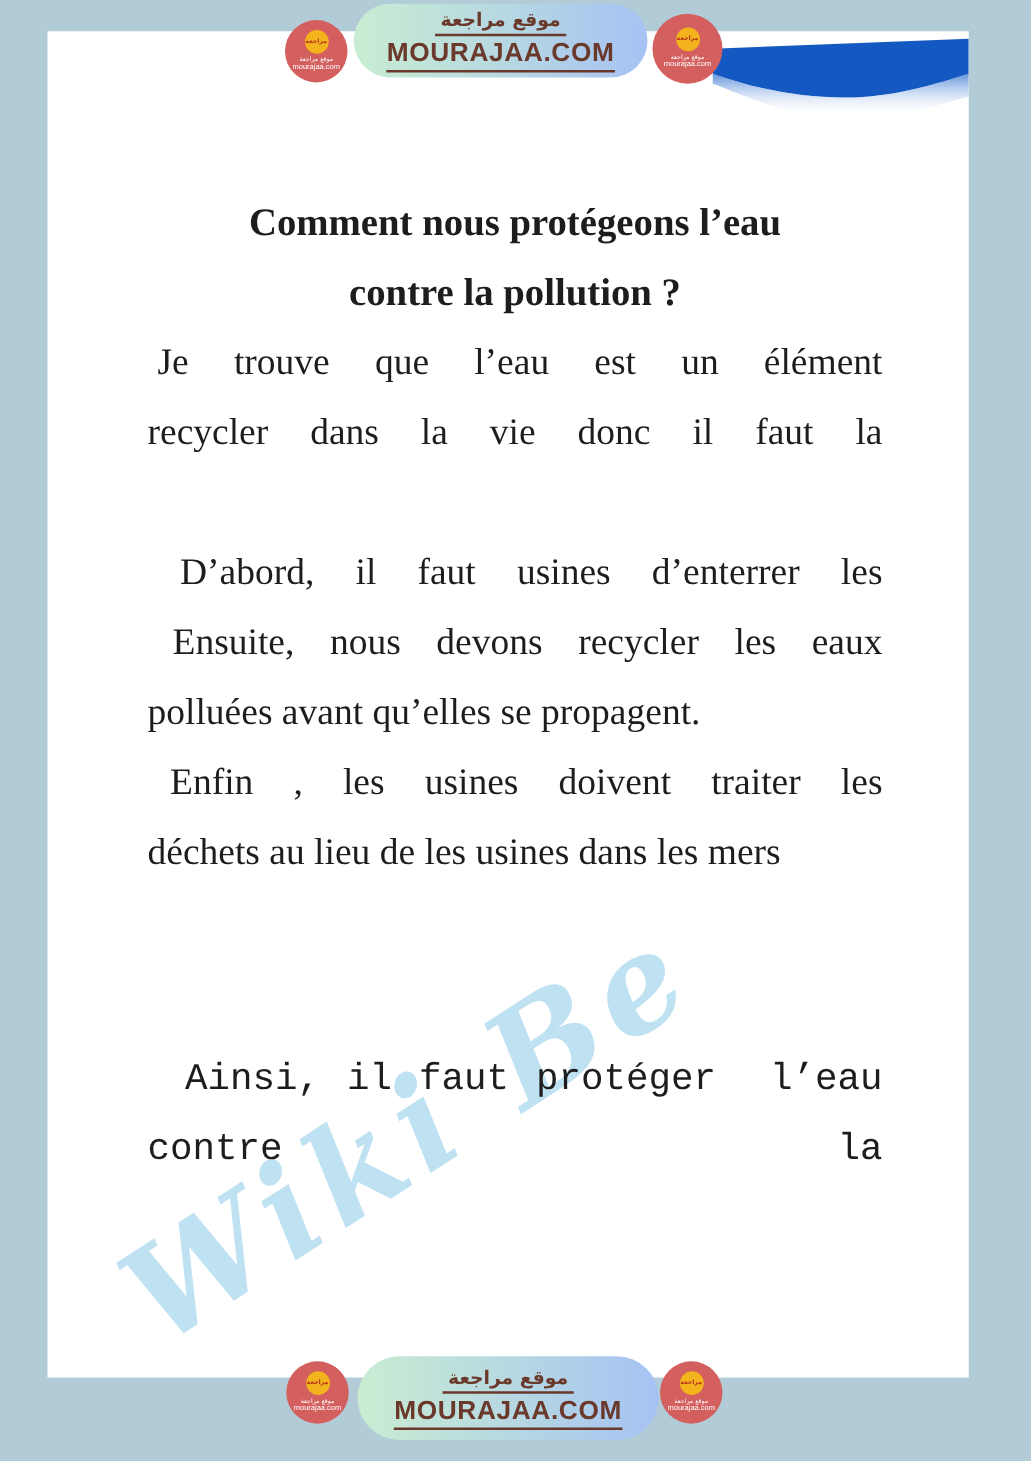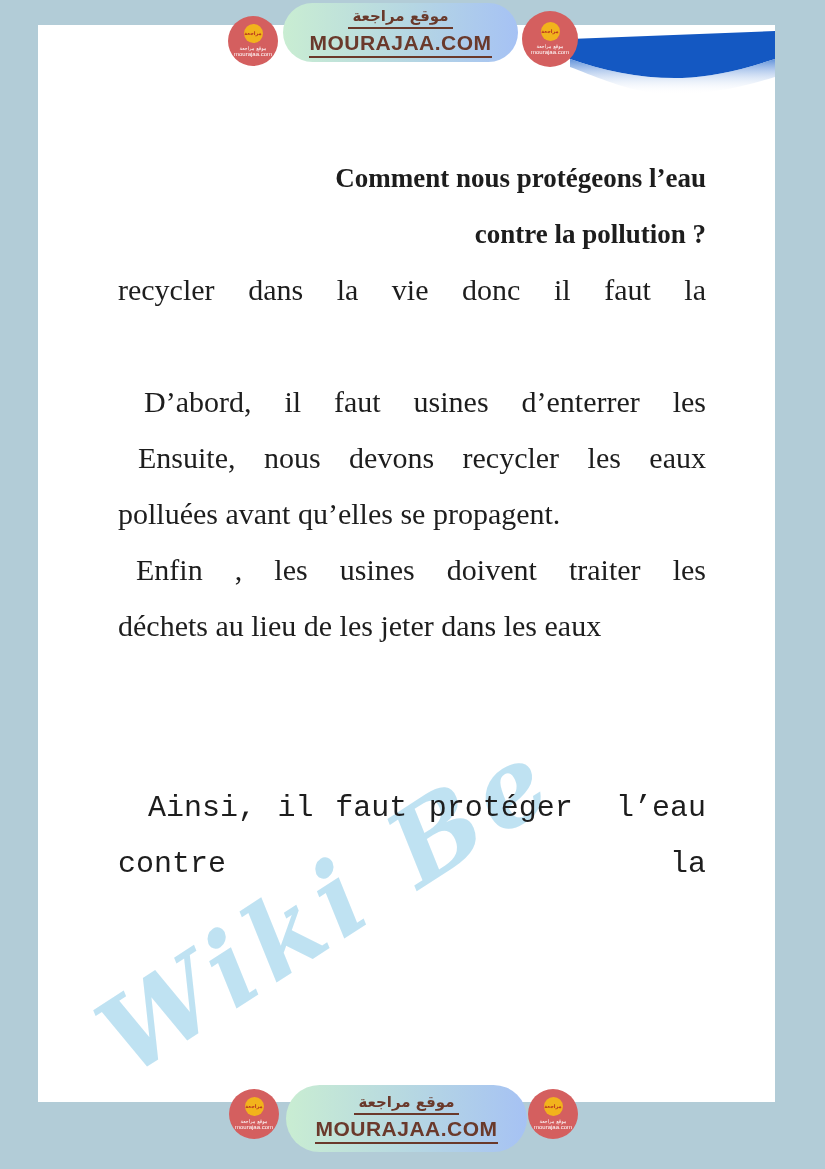--- a/index.html
+++ b/index.html
@@ -18,21 +18,21 @@
     font-family:"DejaVu Serif", serif; font-style:italic; font-weight:bold;
     font-size:105px; letter-spacing:8px; white-space:nowrap;
     color:rgba(139,203,231,0.55);
     transform:rotate(-33deg); transform-origin:left bottom;
   }
   .doc-text {
     position:absolute; left:80px; top:125px; width:588px; z-index:3;
     color:#1d1d1d; font-size:30px;
   }
   .ln { height:56px; line-height:56px; white-space:pre-wrap; }
-  .title { font-weight:bold; font-size:27px; text-align:right; }
+  .title { font-weight:bold; font-size:31px; text-align:center; }
   .jl { text-align:justify; text-align-last:justify; -moz-text-align-last:justify; }
   .ind8  { text-indent:8px; }
   .ind18 { text-indent:18px; }
   .ind20 { text-indent:20px; }
   .ind26 { text-indent:26px; }
   .ind30 { text-indent:30px;font-family:Liberation Mono, monospace; }
   .g56 { height:56px; }
   .g70 { height:70px; }
 
   .pill {
@@ -83,31 +83,32 @@
       <path d="M0,14 L205,6 L205,34 C168,46 140,52 112,53 C72,54 34,46 0,34 Z" fill="#1458c2"></path>
       <path d="M0,34 C34,46 72,54 112,53 C140,52 168,46 205,34 L205,52 C160,66 120,72 84,68 C52,64 22,50 0,42 Z" fill="url(#wfade)"></path>
     </svg>
 
     <div class="watermark">Wiki Be</div>
 
     <div class="doc-text">
       <div class="ln title">Comment nous protégeons l’eau</div>
       <div class="ln title">contre la pollution ?</div>
 
+      <div class="ln jl ind8">Je trouve que l’eau est un élément</div>
       <div class="ln jl">recycler dans la vie donc il faut la</div>
 
       <div class="g56"></div>
 
       <div class="ln jl ind26">D’abord, il faut usines d’enterrer les</div>
 
       <div class="ln jl ind20">Ensuite, nous devons recycler les eaux</div>
       <div class="ln">polluées avant qu’elles se propagent.</div>
 
       <div class="ln jl ind18">Enfin , les usines doivent traiter les</div>
-      <div class="ln">déchets au lieu de les jeter dans les eaux</div>
+      <div class="ln">déchets au lieu de les usines dans les mers</div>
 
       <div class="g56"></div>
       <div class="g70"></div>
 
       <div class="ln jl ind30">Ainsi, il faut protéger  l’eau contre la</div>
     </div>
   </div>
 
   <div class="pill top">
     <span class="pill-ar">موقع مراجعة</span>

